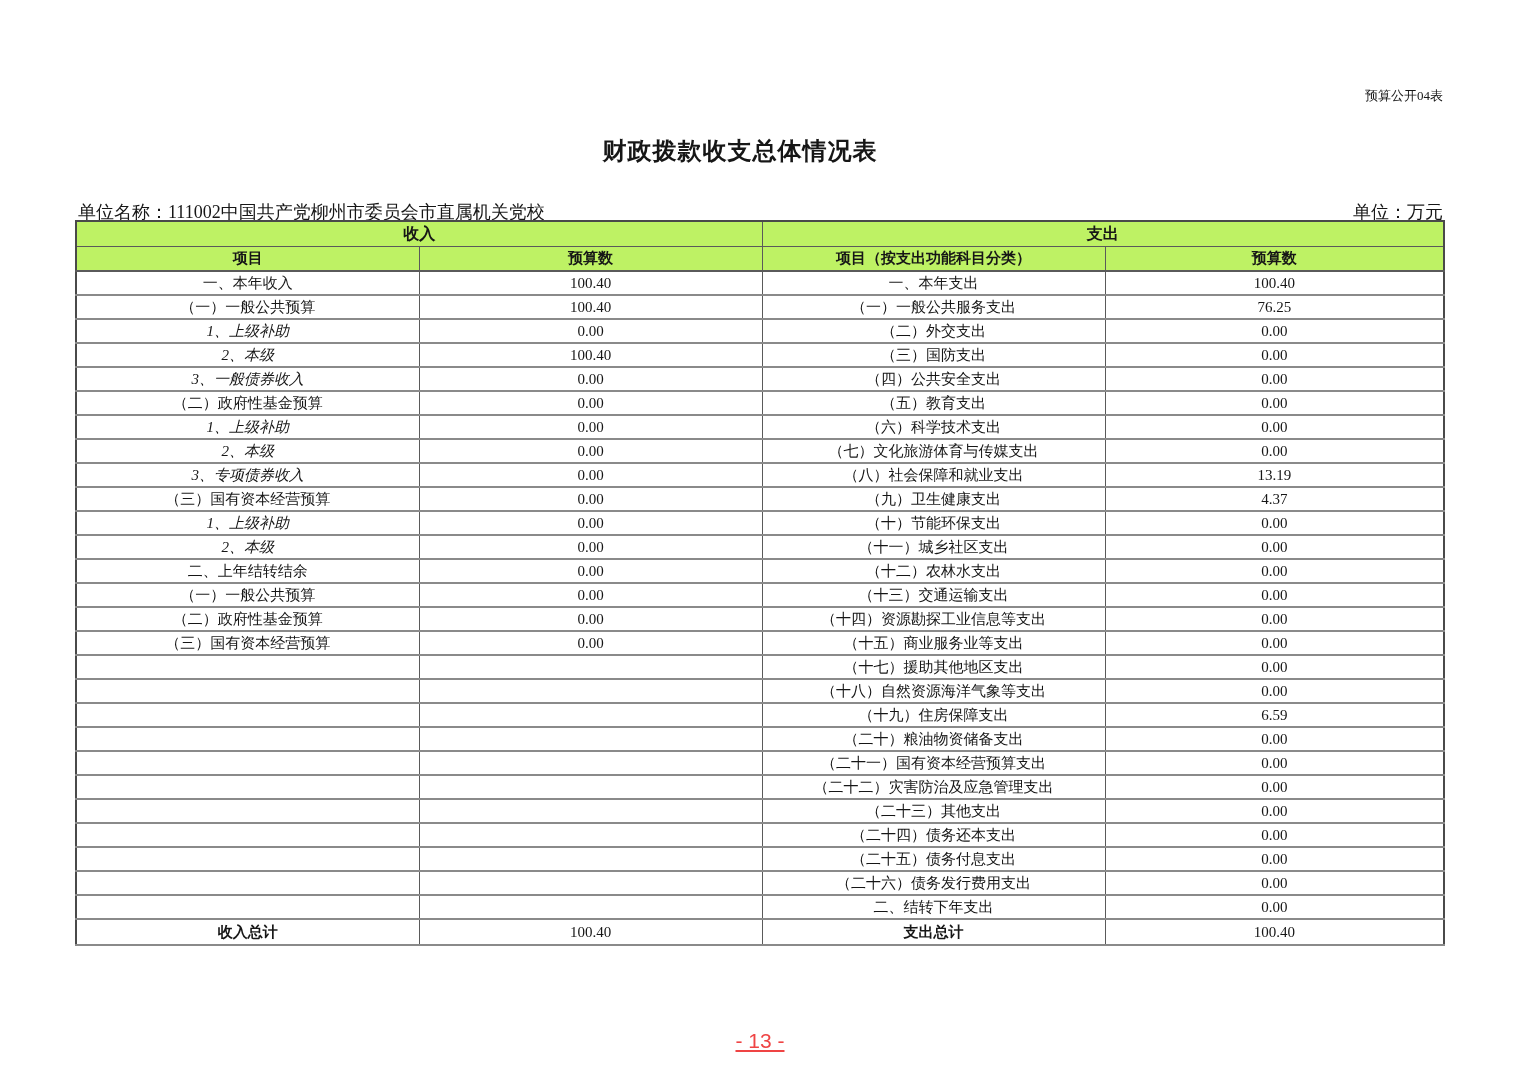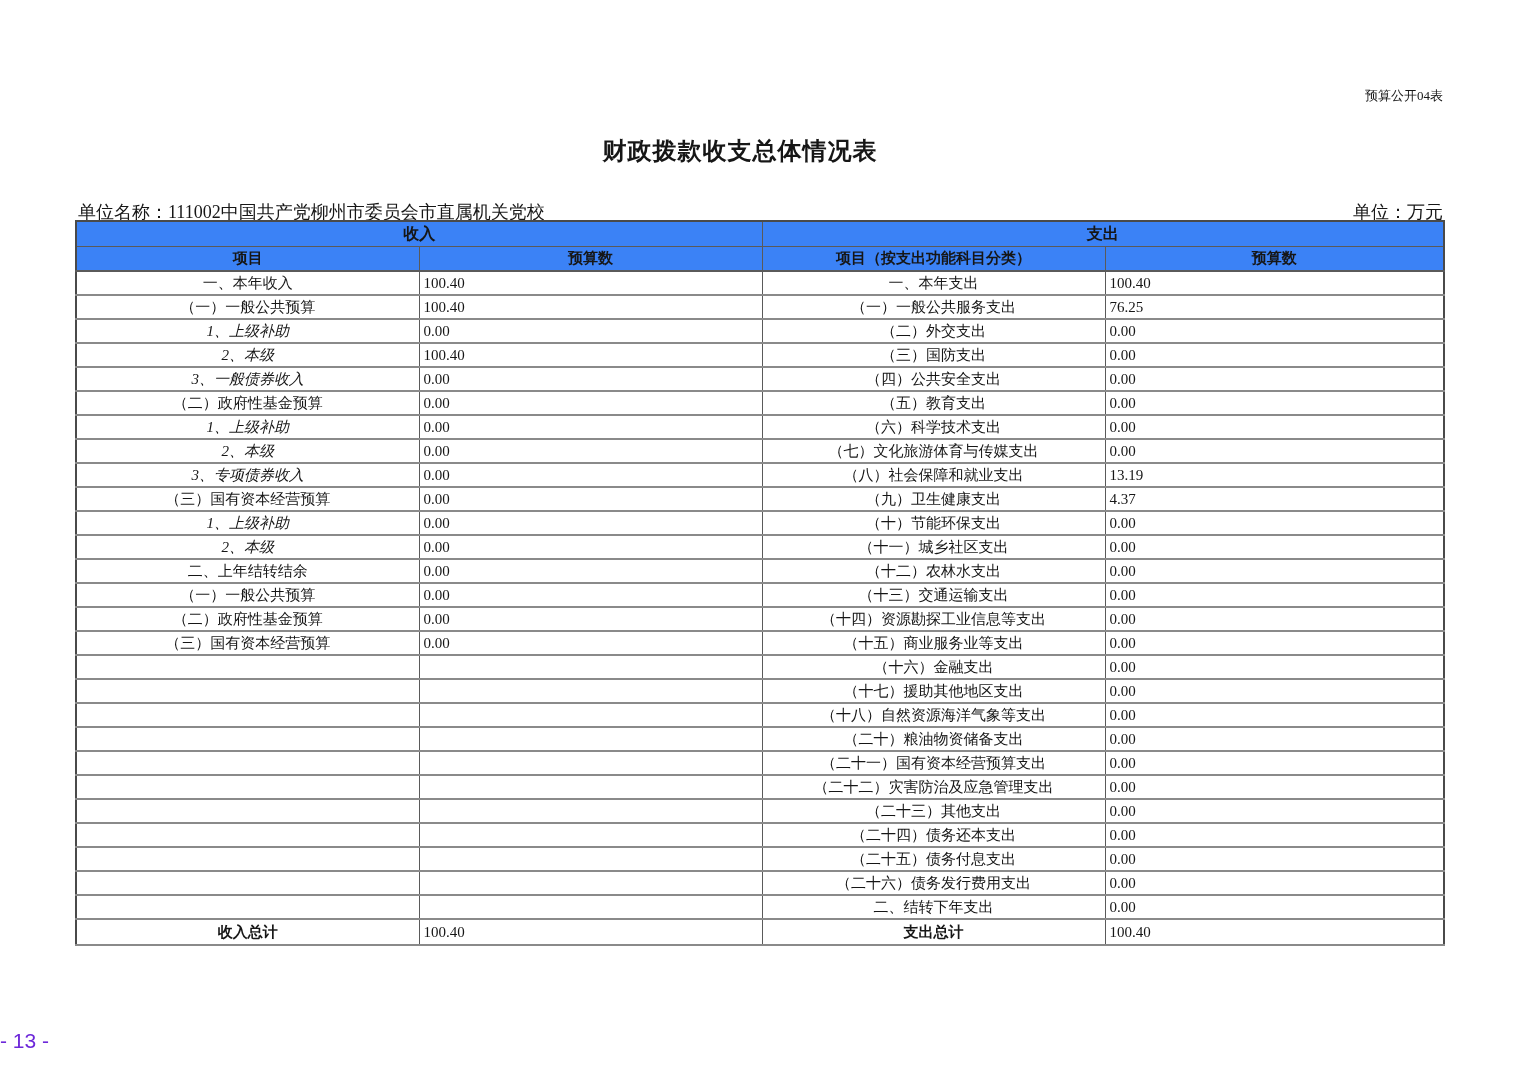--- a/index.html
+++ b/index.html
@@ -46,61 +46,63 @@
     border-collapse: collapse;
     table-layout: fixed;
     border: 2px solid #4a4a4a;
   }
   .budget-table th {
     font-weight: bold;
     font-size: 15px;
     height: 23px;
     border: 1px solid #5a5a5a;
     border-bottom: 2px solid #5a5a5a;
-    background: #3b82f6;
+    background: #bef264;
     padding: 0;
     margin-left: 42px;
   }
   .budget-table th.section-hdr {
     font-size: 16px;
     height: 24px;
     border-bottom: 1px solid #5a5a5a;
   }
   .budget-table td {
     font-size: 15px;
     height: 22px;
     padding: 0 4px;
     border-left: 1px solid #5a5a5a;
     border-right: 1px solid #5a5a5a;
     border-top: 2px solid #8a8a8a;
     border-bottom: 2px solid #8a8a8a;
     white-space: nowrap;
     overflow: hidden;
   }
   .lbl { text-align: center; }
-  .val { text-align: left; padding-right: 6px; }
+  .val { text-align: center; padding-right: 6px; }
   .ind0 { padding-left: 7px; }
   .ind1 { padding-left: 16px; }
   .ind2 { padding-left: 36px; font-style: italic; }
   .total-row td {
     border-top: 2px solid #4a4a4a;
     height: 24px;
   }
   .total-label {
     text-align: center;
     font-weight: bold;
   }
   .page-number {
     position: absolute;
     top: 1029px;
     left: 0;
     width: 1520px;
+    text-align: center;
     font-size: 21px;
     font-family: "Liberation Sans", "DejaVu Sans", sans-serif;
-    color: #6d28d9;
+    color: #ef4444;
+    text-decoration: underline;
   }
 </style>
 </head>
 <body>
 
 <div class="form-label">预算公开04表</div>
 
 <div class="doc-title">财政拨款收支总体情况表</div>
 
 <div class="meta">
@@ -221,34 +223,34 @@
       </tr>
       <tr>
         <td class="lbl ind1">（三）国有资本经营预算</td>
         <td class="val">0.00</td>
         <td class="lbl ind1">（十五）商业服务业等支出</td>
         <td class="val">0.00</td>
       </tr>
       <tr>
         <td class="lbl ind0"></td>
         <td class="val"></td>
-        <td class="lbl ind1">（十六）金融支出</td>
-        <td class="val">0.00</td>
-      </tr>
-      <tr>
-        <td class="lbl ind0"></td>
-        <td class="val"></td>
         <td class="lbl ind1">（十七）援助其他地区支出</td>
         <td class="val">0.00</td>
       </tr>
       <tr>
         <td class="lbl ind0"></td>
         <td class="val"></td>
         <td class="lbl ind1">（十八）自然资源海洋气象等支出</td>
         <td class="val">0.00</td>
+      </tr>
+      <tr>
+        <td class="lbl ind0"></td>
+        <td class="val"></td>
+        <td class="lbl ind1">（十九）住房保障支出</td>
+        <td class="val">6.59</td>
       </tr>
       <tr>
         <td class="lbl ind0"></td>
         <td class="val"></td>
         <td class="lbl ind1">（二十）粮油物资储备支出</td>
         <td class="val">0.00</td>
       </tr>
       <tr>
         <td class="lbl ind0"></td>
         <td class="val"></td>

